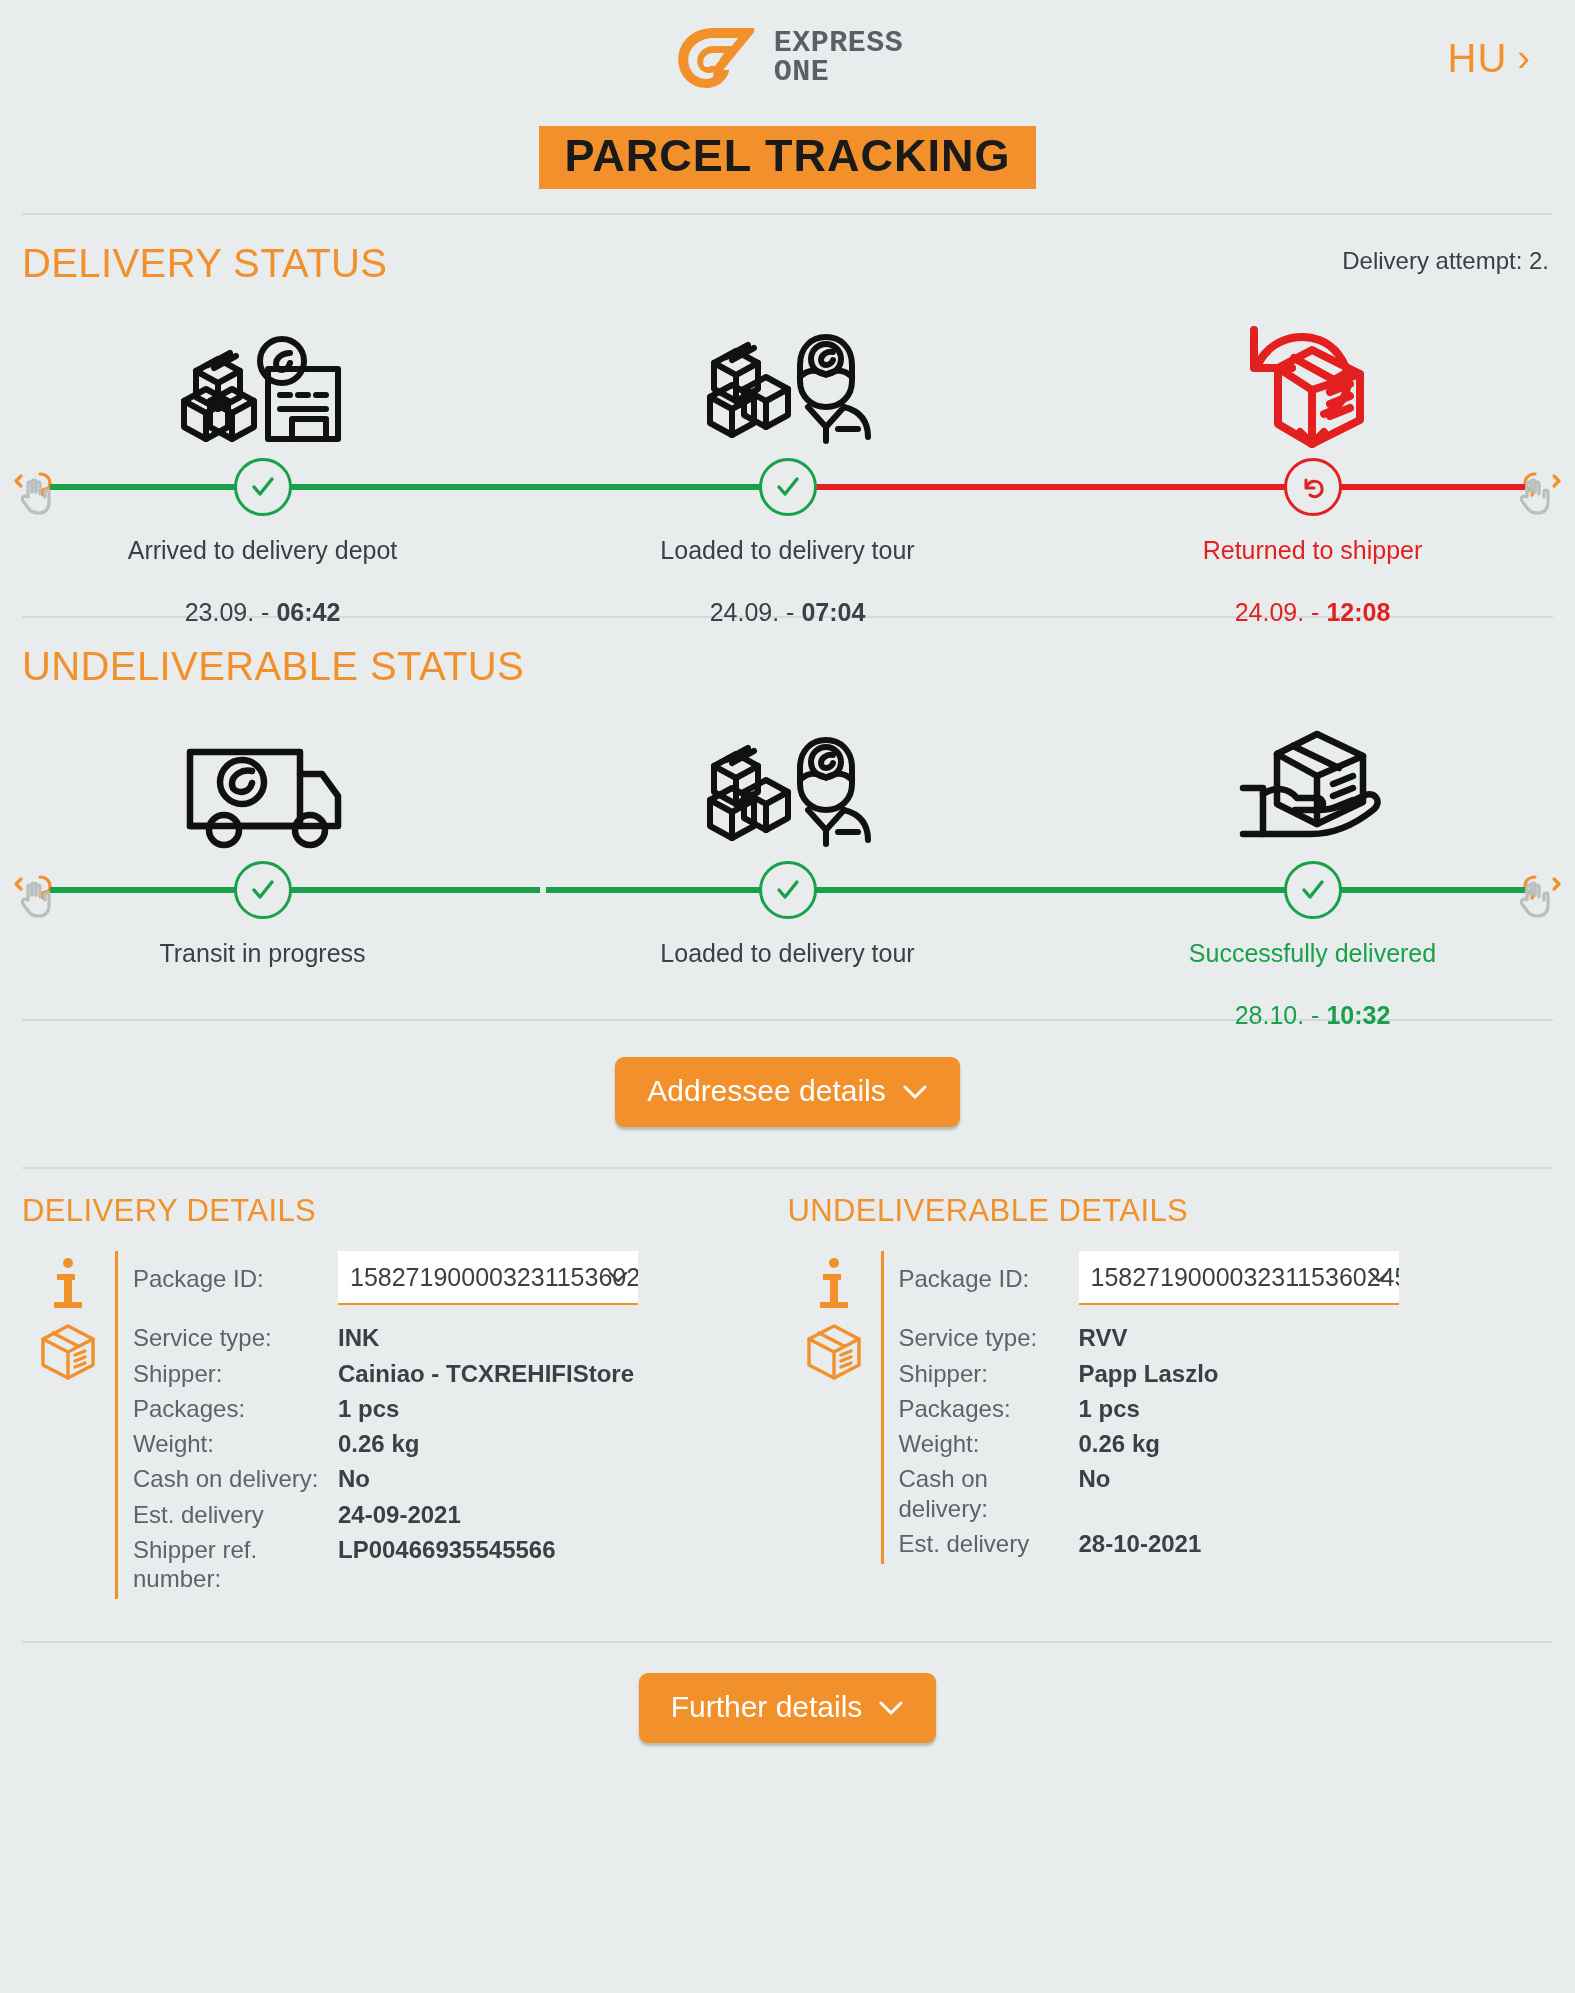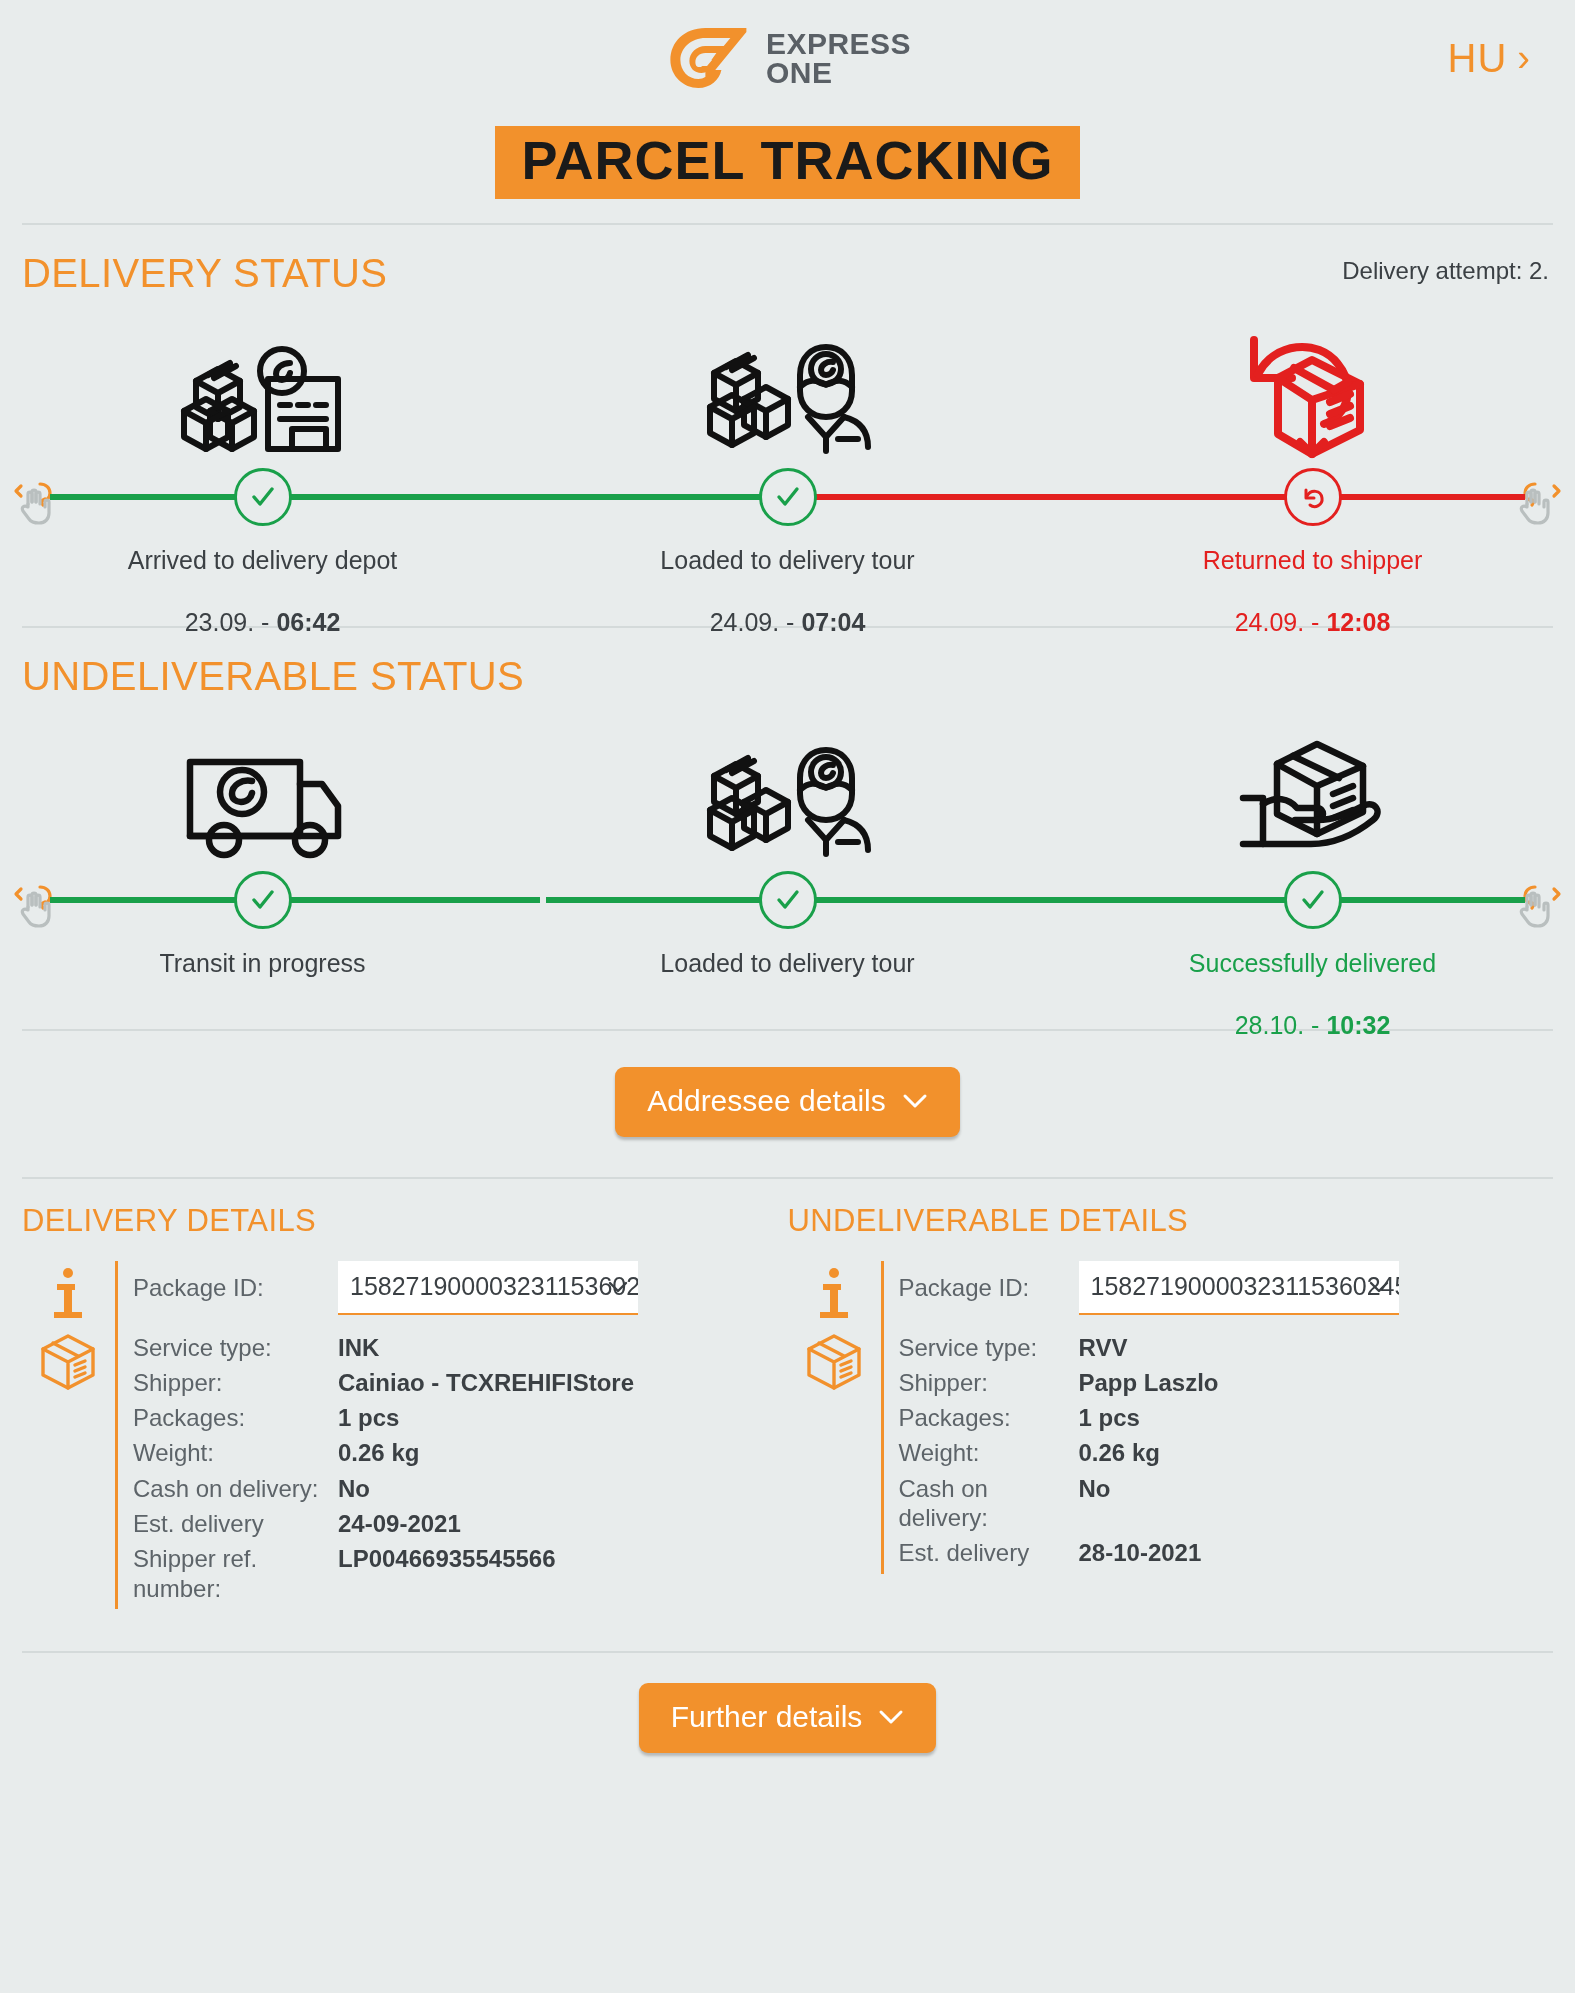--- a/index.html
+++ b/index.html
@@ -22,20 +22,21 @@
     height: 120px;
   }
   .logo-wrap {
     position: absolute;
     left: 50%;
     transform: translateX(-50%);
     top: 22px;
     display: flex;
     align-items: center;
     gap: 16px;
+    font-family: Liberation Mono, monospace;
   }
   .logo-mark { width: 86px; height: 72px; display: block; }
   .logo-text {
     display: flex; flex-direction: column;
     line-height: 0.98;
     font-weight: bold;
     font-size: 30px;
     letter-spacing: 0.5px;
     color: #5a6066;
   }
@@ -51,21 +52,21 @@
   .lang .chev { font-size: 38px; font-weight: 300; }
 
   .title-band {
     text-align: center;
     margin-top: 6px;
   }
   .title-band span {
     display: inline-block;
     background: #f2912c;
     color: #1a1a1a;
-    font-size: 54px;
+    font-size: 45px;
     font-weight: bold;
     letter-spacing: 1px;
     padding: 6px 26px 10px 26px;
     line-height: 1.05;
   }
 
   .rule {
     height: 2px;
     background: #d4dada;
     margin: 0 22px;

